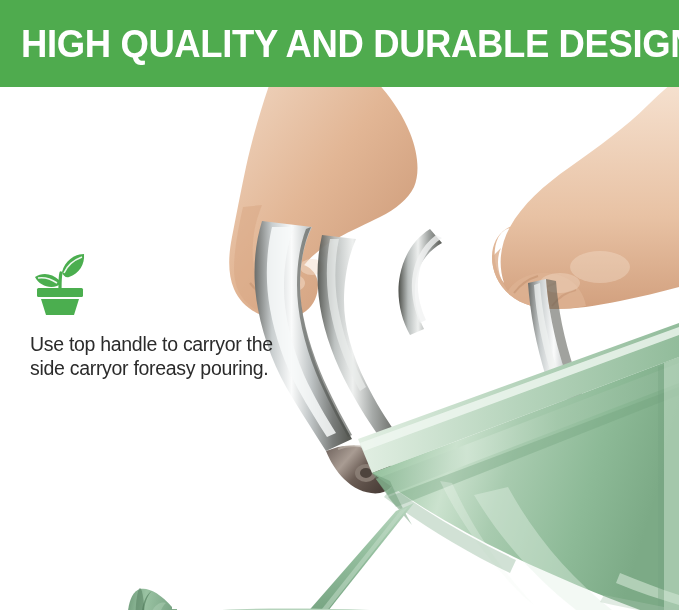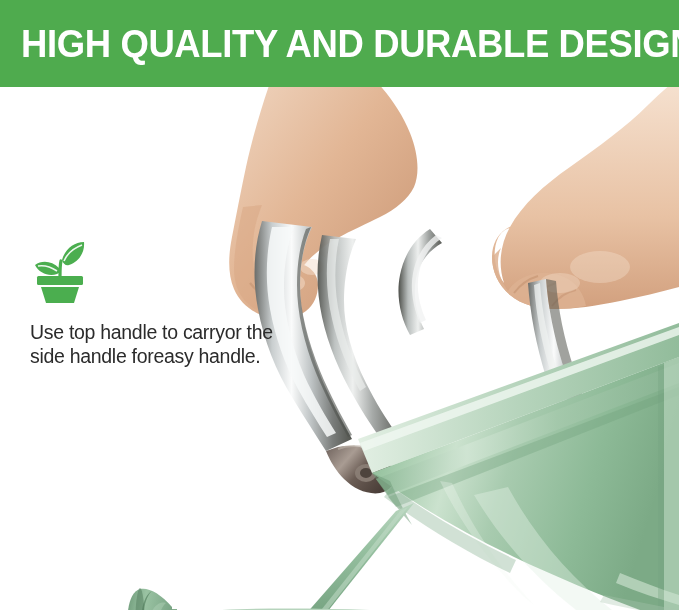--- a/index.html
+++ b/index.html
@@ -41,21 +41,21 @@
     letter-spacing: -0.4px;
     transform: scaleX(0.96);
     transform-origin: left center;
     white-space: nowrap;
   }
 
   
   .info-block {
     position: absolute;
     left: 30px;
-    top: 240px;
+    top: 252px;
     width: 268px;
   }
   .plant-icon {
     display: block;
     width: 54px;
     height: 64px;
     margin-left: 3px;
   }
   .info-caption {
     margin-top: 16px;
@@ -368,17 +368,17 @@
       <path d="M24 31 C18 27 11 25 5 26" stroke="#FFFFFF" stroke-width="1.6" fill="none" opacity="0.9"></path>
 
       <path d="M27 36 C27 30 27 25 28 21" stroke="#4BAE4F" stroke-width="3.2" fill="none" stroke-linecap="round"></path>
 
       <rect x="4" y="36" width="46" height="9" rx="1.5" fill="#4BAE4F"></rect>
 
       <path d="M8 47 L46 47 L41 63 L13 63 Z" fill="#4BAE4F"></path>
     </svg>
     <div class="info-caption">
       <div>Use top handle to carryor the</div>
-      <div>side handle foreasy handle.</div>
+      <div>side carryor foreasy pouring.</div>
     </div>
   </div>
 
 </div>
 
 </body></html>

